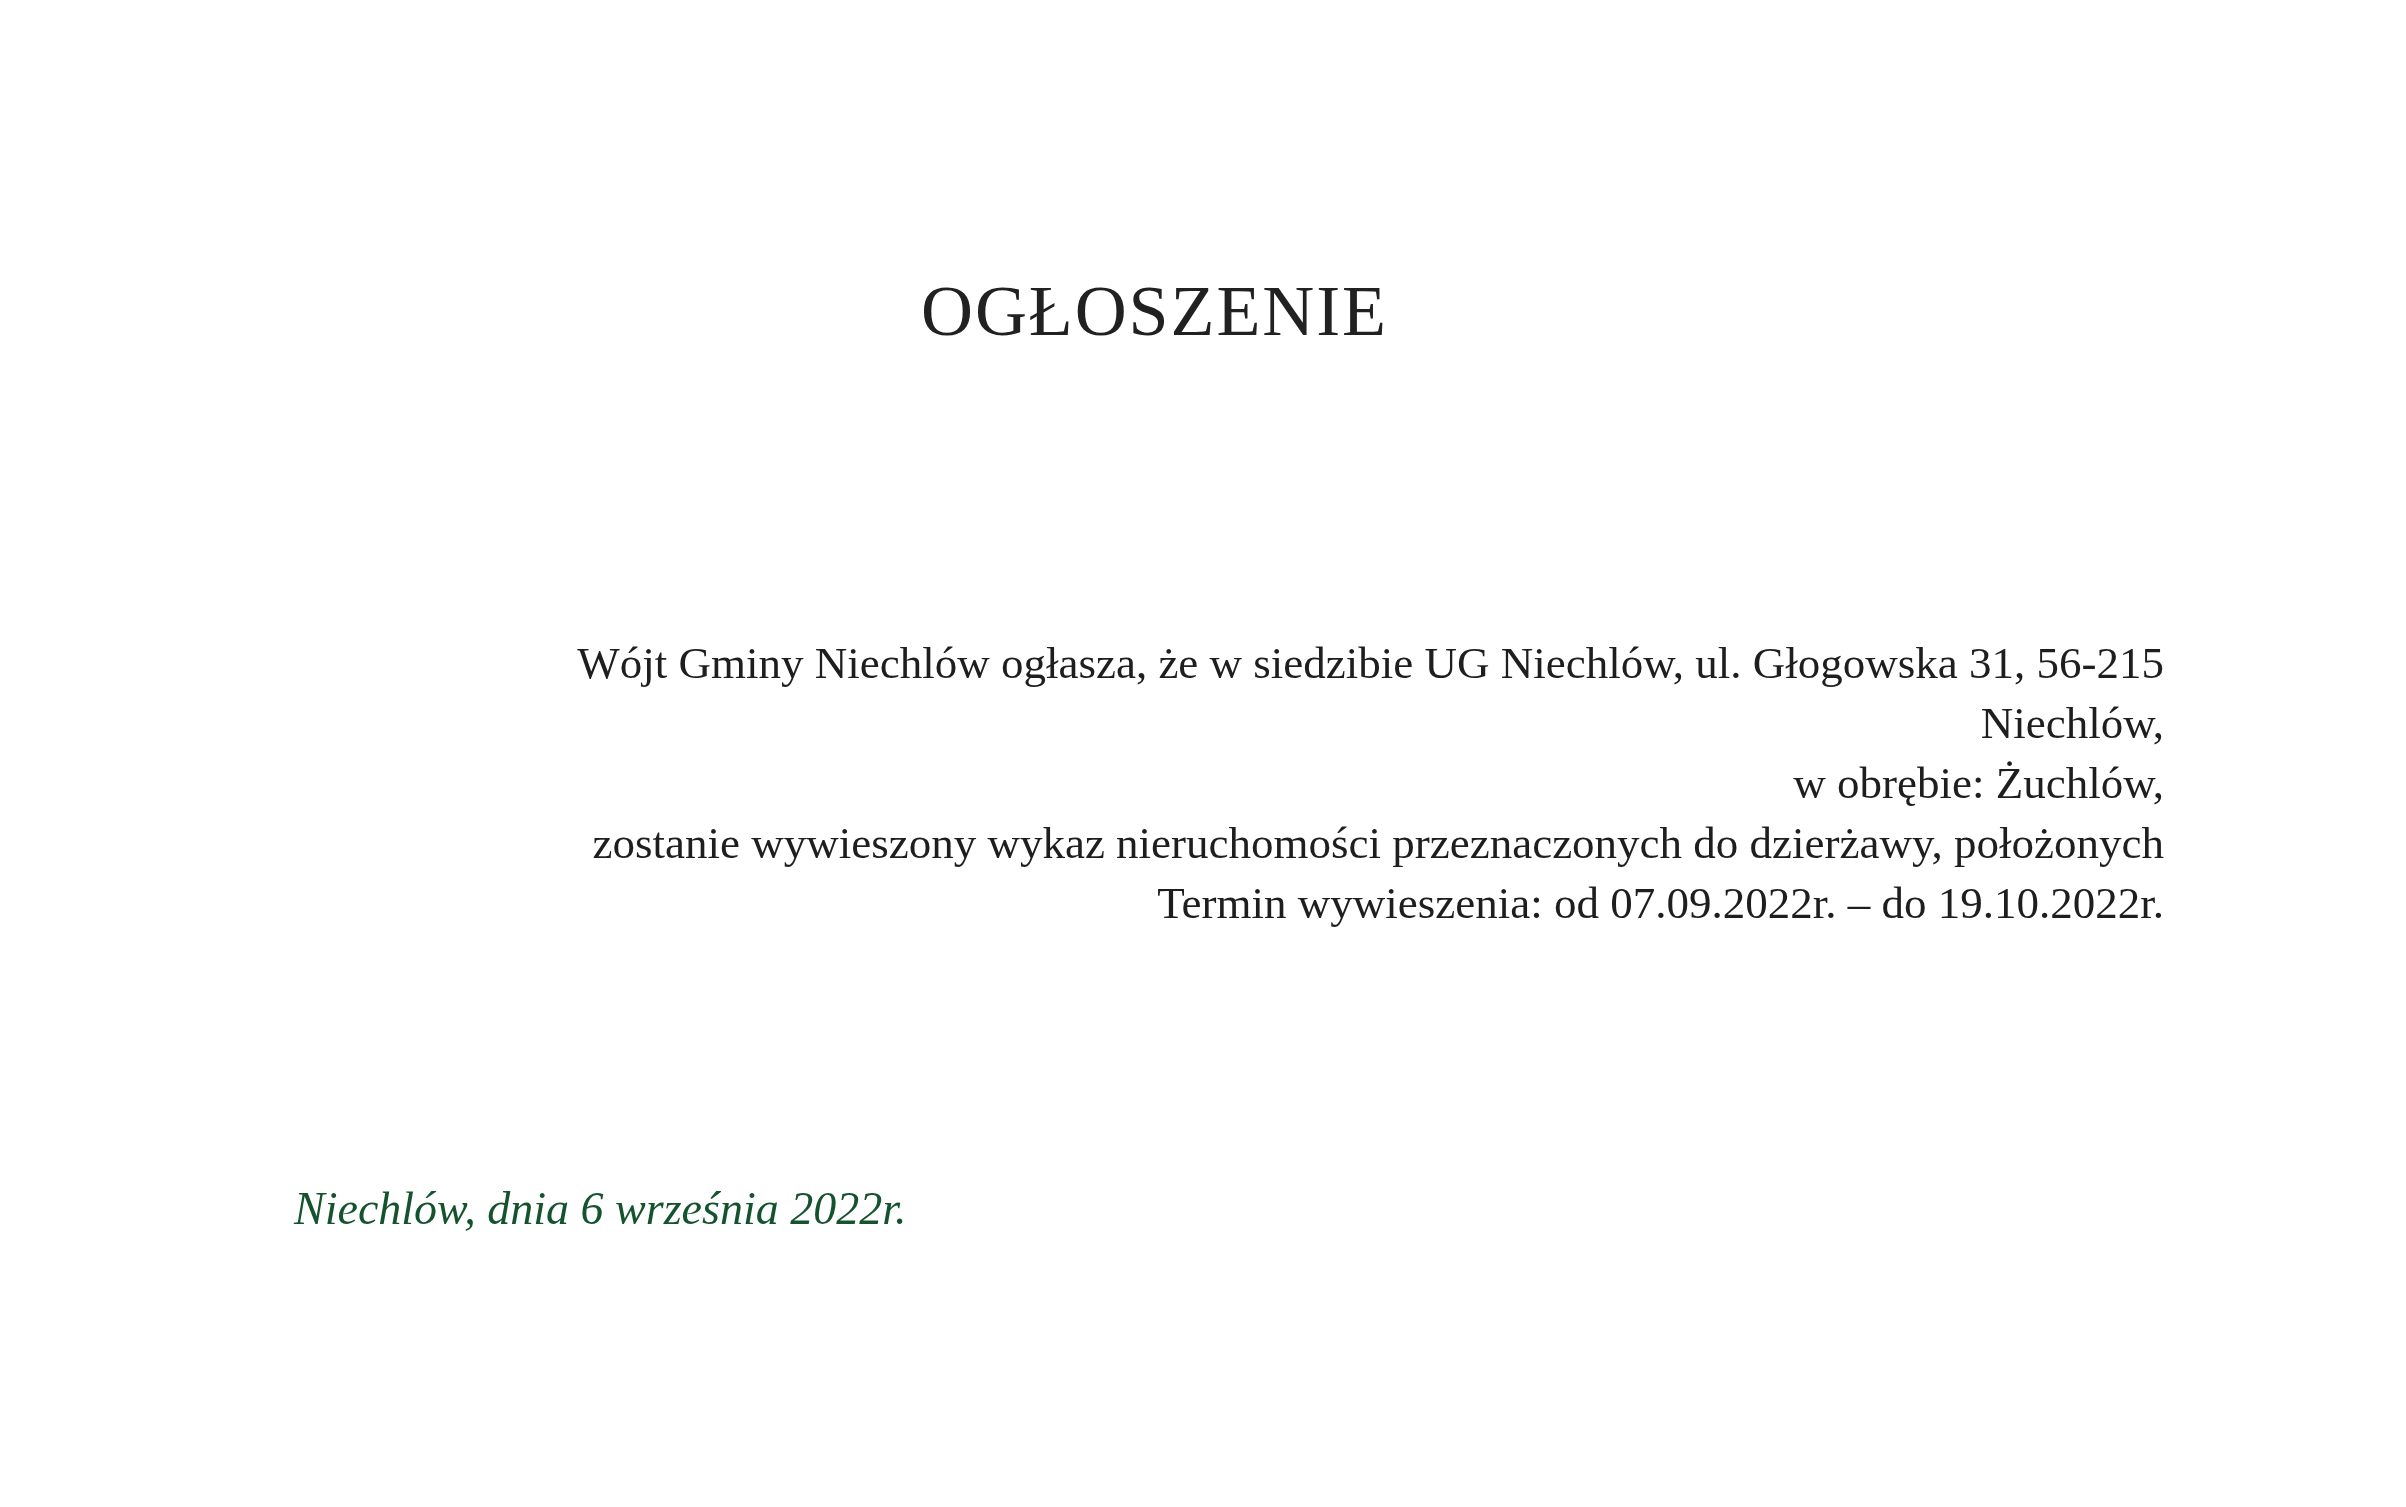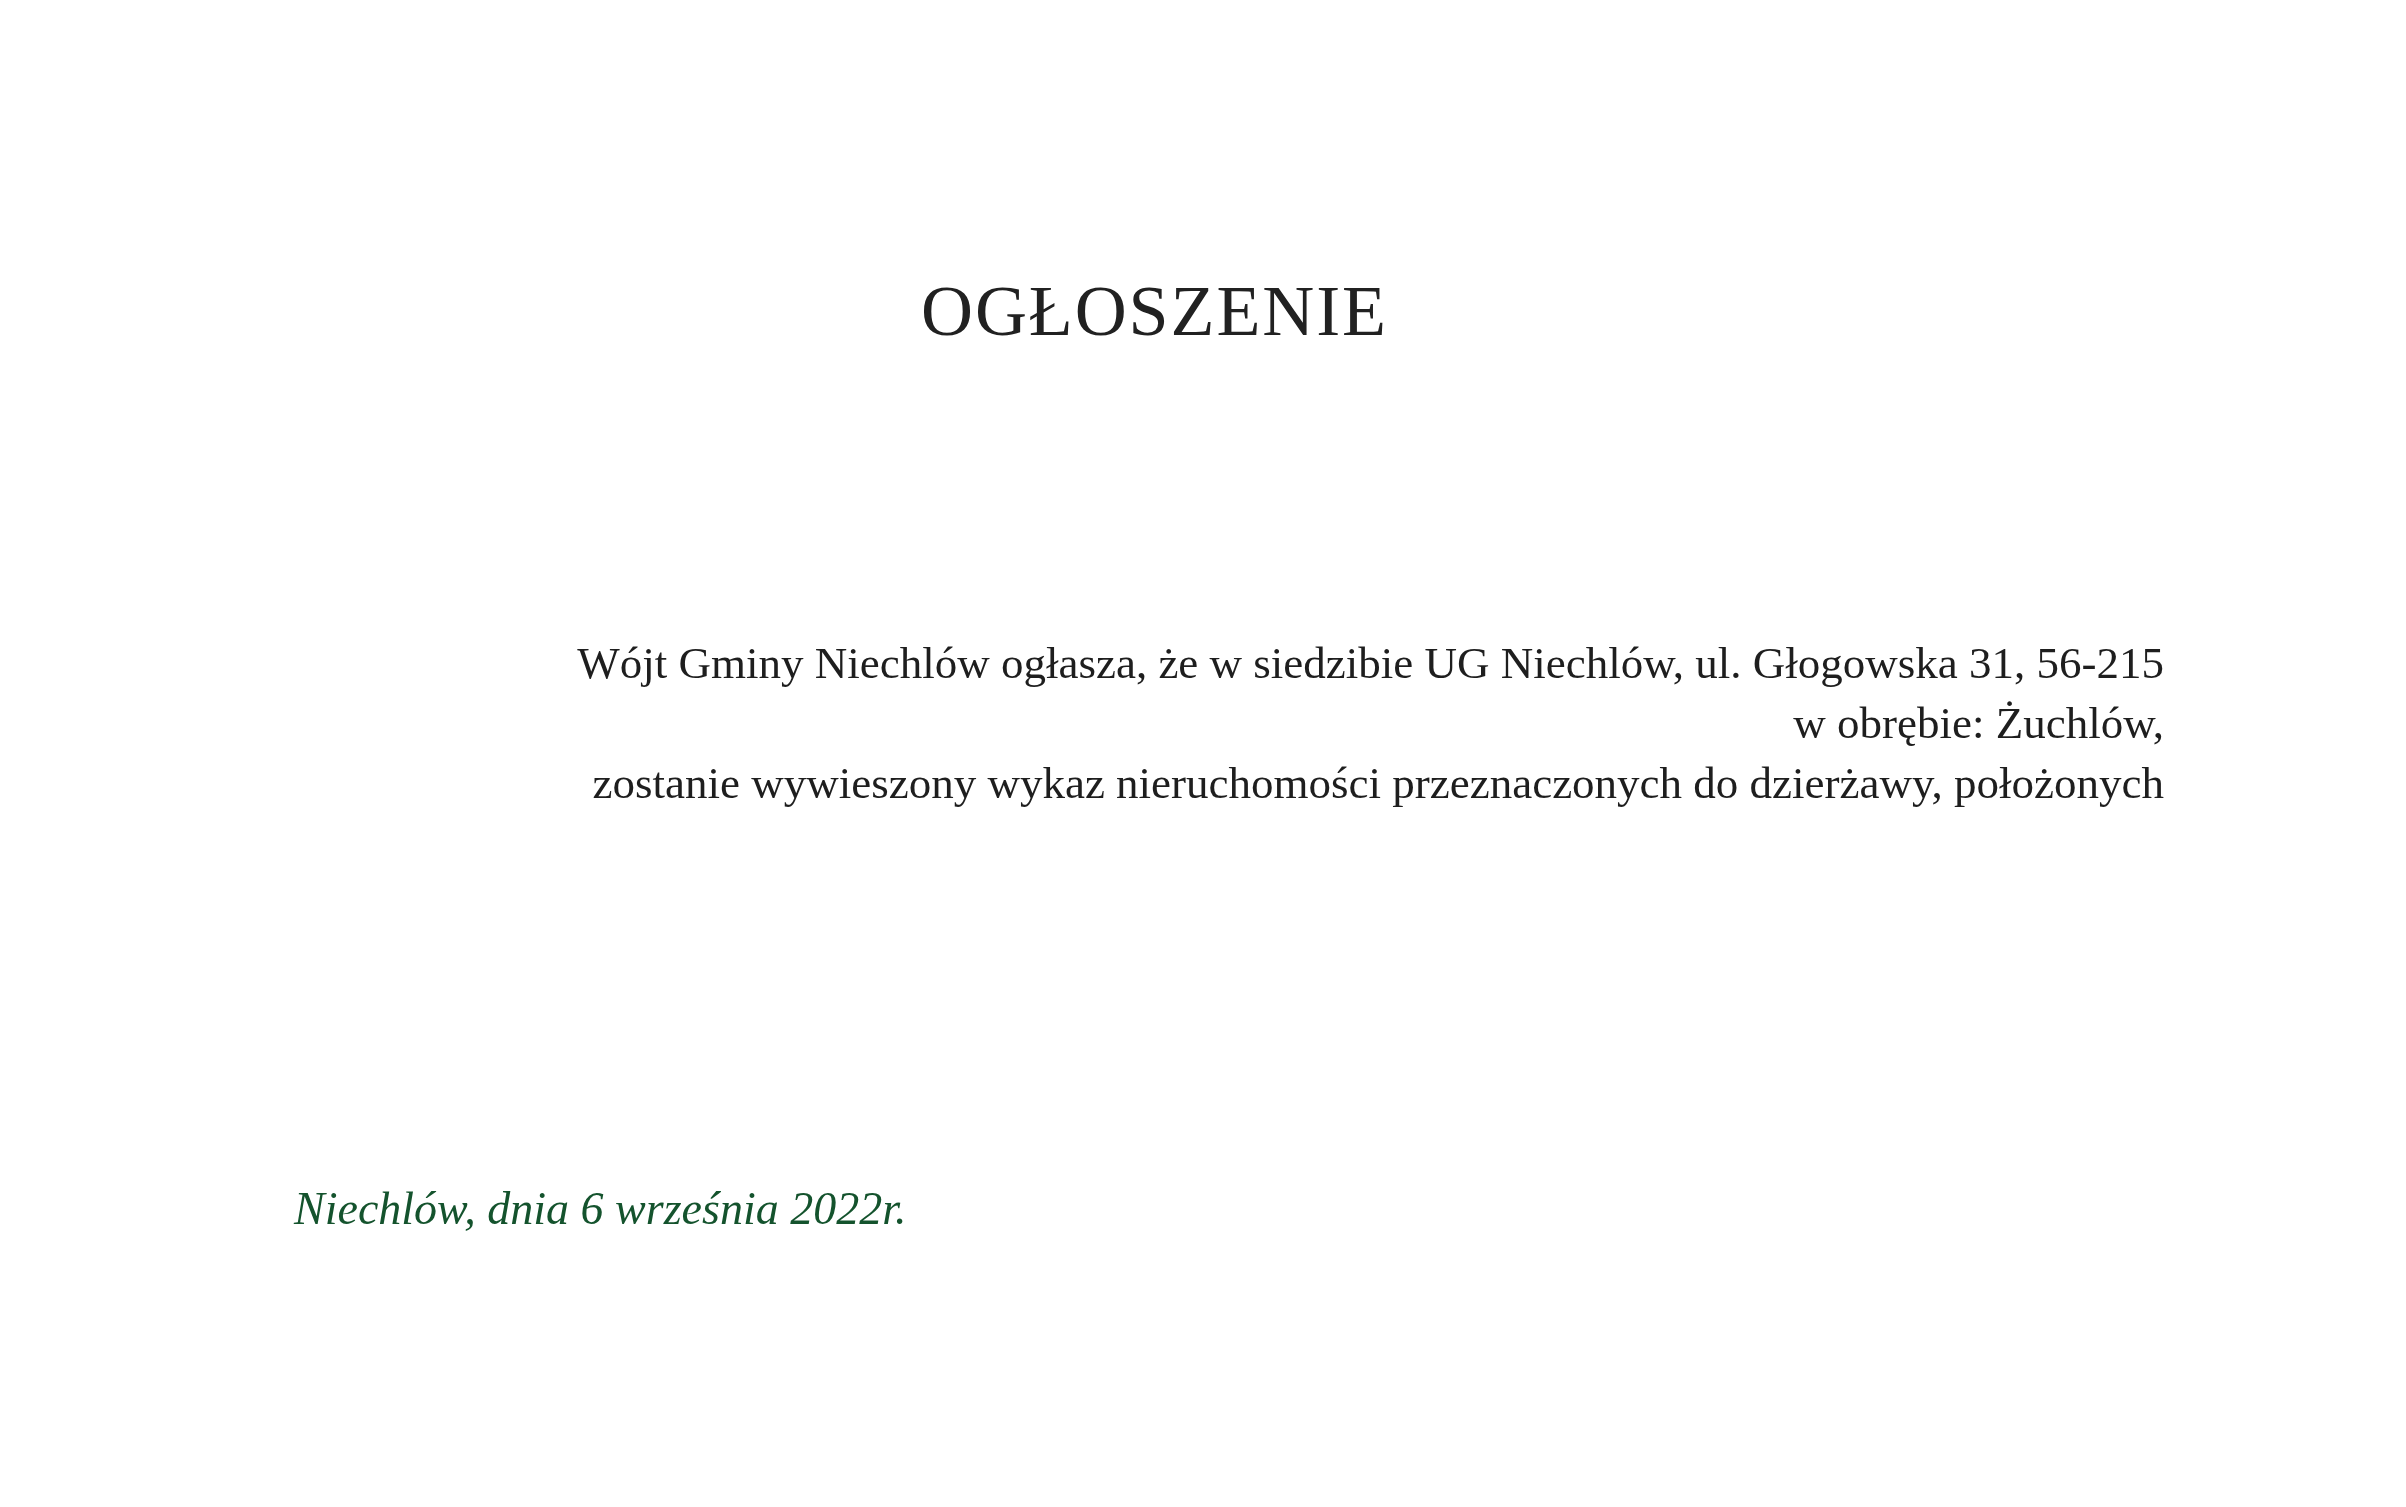--- a/index.html
+++ b/index.html
@@ -57,20 +57,22 @@
 </style>
 </head>
 <body>
 
 <div class="page">
 
   <div class="doc-title">OGŁOSZENIE</div>
 
   <div class="body-block">
     <div class="body-line">Wójt Gminy Niechlów ogłasza, że w siedzibie UG Niechlów, ul. Głogowska 31, 56-215</div>
+    <div class="body-line">Niechlów,</div>
     <div class="body-line">w obrębie: Żuchlów,</div>
     <div class="body-line">zostanie wywieszony wykaz nieruchomości przeznaczonych do dzierżawy, położonych</div>
+    <div class="body-line">Termin wywieszenia: od 07.09.2022r. – do 19.10.2022r.</div>
   </div>
 
   <div class="date-line">Niechlów, dnia 6 września 2022r.</div>
 
 </div>
 
 
 </body></html>

